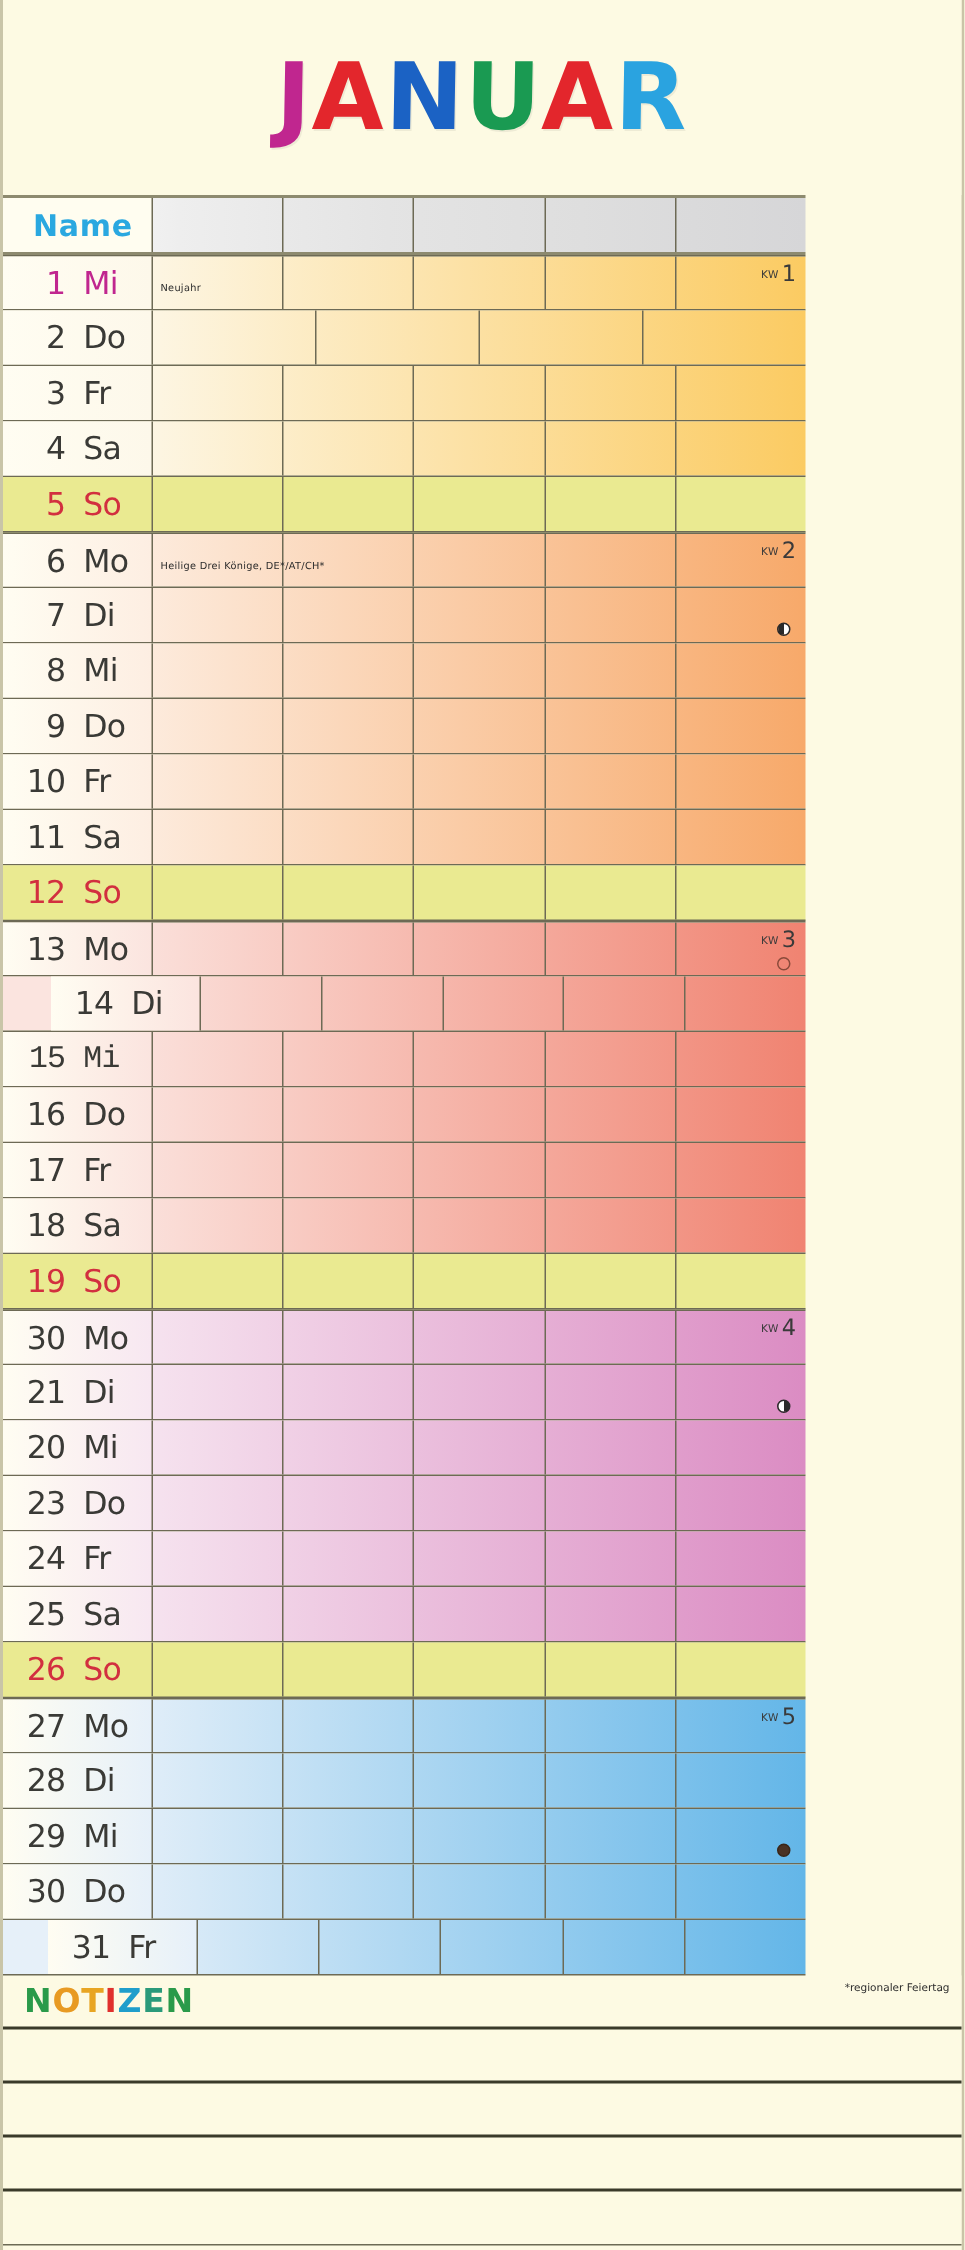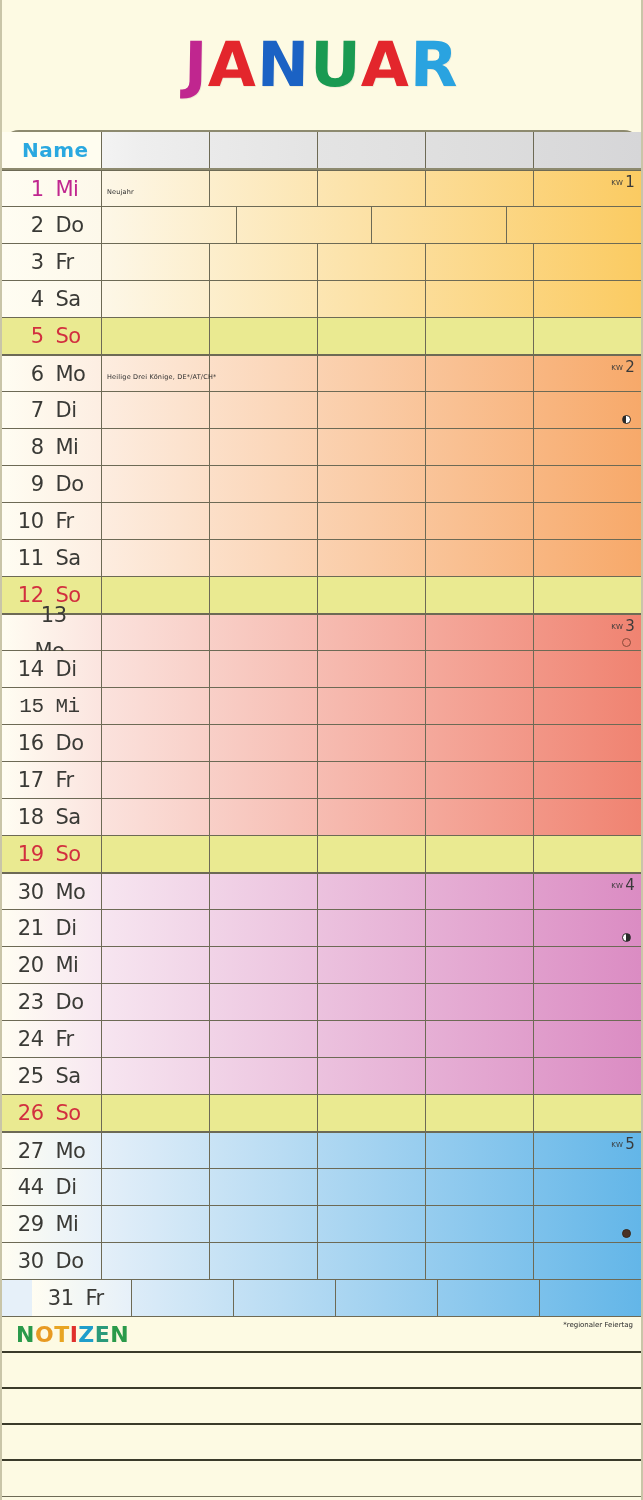--- a/index.html
+++ b/index.html
@@ -35,23 +35,22 @@
     font-weight: 700;
     letter-spacing: 1px;
     line-height: 1;
     white-space: nowrap;
     text-shadow: 1px 1px 0 rgba(0,0,0,0.06);
   }
   .title span { display: inline-block; transform: skewX(-1deg); }
 
   
   .grid {
-    width: 639px;
+    width: 535px;
     border-top: 2px solid #8d8a6f;
-    border-radius: 17px;
   }
 
   .row {
     display: flex;
     width: 100%;
     position: relative;
     border-bottom: 1px solid #6d6a55;
   }
 
   .row.week-start { border-top: 1px solid #6d6a55; }
@@ -337,34 +336,34 @@
             <span class="dnum" style="color: rgb(210, 47, 63);">12</span>
             <span class="dwd" style="color: rgb(210, 47, 63);">So</span>
           </div>
           <div class="c-col"></div>
           <div class="c-col"></div>
           <div class="c-col"></div>
           <div class="c-col"></div>
           <div class="c-col"></div>
         </div>
         <div class="row week-start" style="height: 37px; background: linear-gradient(to right, rgb(251, 228, 223) 0%, rgb(251, 228, 223) 14%, rgb(240, 131, 113) 100%);">
-          <div class="c-day" style="background: linear-gradient(to right, rgb(255, 253, 242) 0%, rgb(251, 228, 223) 100%); flex-direction: column;">
+          <div class="c-day" style="background: linear-gradient(to right, rgb(255, 253, 242) 0%, rgb(251, 228, 223) 100%);">
             <span class="dnum" style="color: rgb(58, 58, 54);">13</span>
             <span class="dwd" style="color: rgb(58, 58, 54);">Mo</span>
           </div>
           <div class="c-col"></div>
           <div class="c-col"></div>
           <div class="c-col"></div>
           <div class="c-col"></div>
           <div class="c-col">
             <div class="kw">KW<b>3</b></div>
             <div class="moon moon-new" style="bottom: 3px;"></div>
           </div>
         </div>
-        <div class="row" style="height: 37px; background: linear-gradient(to right, rgb(251, 228, 223) 0%, rgb(251, 228, 223) 14%, rgb(240, 131, 113) 100%);">
+        <div class="row" style="height: 37px; background: linear-gradient(to right, rgb(251, 228, 223) 0%, rgb(251, 228, 223) 14%, rgb(240, 131, 113) 100%); padding-left: 32px;">
           <div class="c-day" style="background: linear-gradient(to right, rgb(255, 253, 242) 0%, rgb(251, 228, 223) 100%);">
             <span class="dnum" style="color: rgb(58, 58, 54);">14</span>
             <span class="dwd" style="color: rgb(58, 58, 54);">Di</span>
           </div>
           <div class="c-col"></div>
           <div class="c-col"></div>
           <div class="c-col"></div>
           <div class="c-col"></div>
           <div class="c-col"></div>
         </div>
@@ -512,21 +511,21 @@
           <div class="c-col"></div>
           <div class="c-col"></div>
           <div class="c-col"></div>
           <div class="c-col"></div>
           <div class="c-col">
             <div class="kw">KW<b>5</b></div>
           </div>
         </div>
         <div class="row" style="height: 37px; background: linear-gradient(to right, rgb(230, 240, 249) 0%, rgb(230, 240, 249) 14%, rgb(99, 182, 232) 100%);">
           <div class="c-day" style="background: linear-gradient(to right, rgb(255, 253, 242) 0%, rgb(230, 240, 249) 100%);">
-            <span class="dnum" style="color: rgb(58, 58, 54);">44</span>
+            <span class="dnum" style="color: rgb(58, 58, 54);">28</span>
             <span class="dwd" style="color: rgb(58, 58, 54);">Di</span>
           </div>
           <div class="c-col"></div>
           <div class="c-col"></div>
           <div class="c-col"></div>
           <div class="c-col"></div>
           <div class="c-col"></div>
         </div>
         <div class="row" style="height: 37px; background: linear-gradient(to right, rgb(230, 240, 249) 0%, rgb(230, 240, 249) 14%, rgb(99, 182, 232) 100%);">
           <div class="c-day" style="background: linear-gradient(to right, rgb(255, 253, 242) 0%, rgb(230, 240, 249) 100%);">

